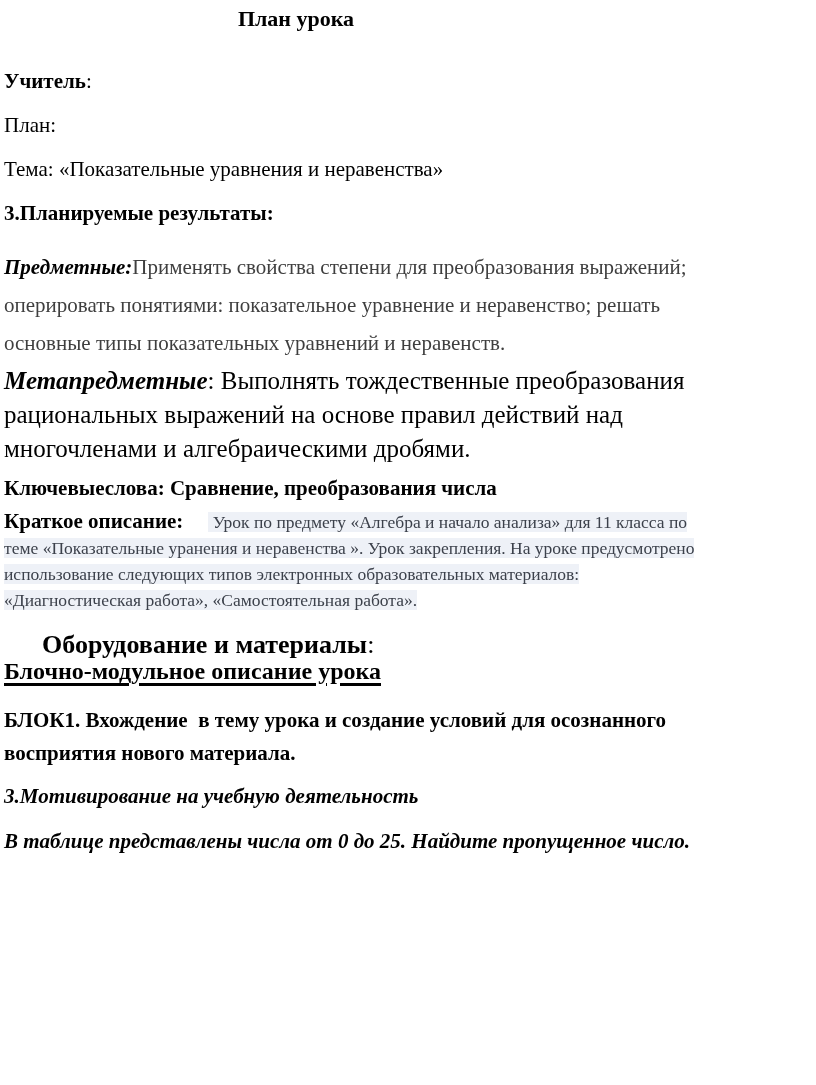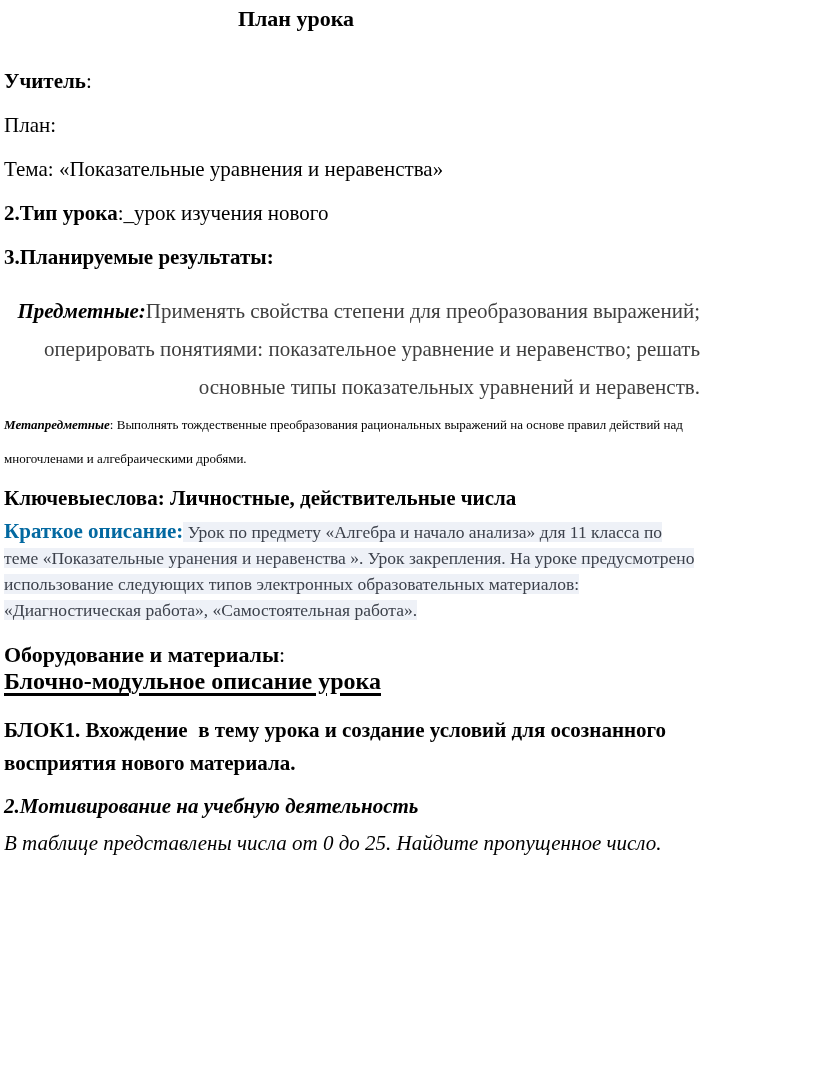--- a/index.html
+++ b/index.html
@@ -23,74 +23,72 @@
   .b { font-weight: bold; }
   .bi { font-weight: bold; font-style: italic; }
 
   .p-personal {
     margin-top: 20px; font-size: 21px; line-height: 37px;
     text-align: justify;
   }
   .p-subject {
     margin-top: 23px; font-size: 21px; line-height: 38px;
     color: #3f3f3f;
-    text-align: right;
   }
   .p-subject .bi { color: #000000; }
-  .p-meta { margin-top: 2px; font-size: 13px; line-height: 34px; }
+  .p-meta { margin-top: 2px; font-size: 25px; line-height: 34px; }
 
   .p-keywords { margin-top: 10px; font-size: 21px; line-height: 24px; font-weight: bold; }
 
   .p-brief { margin-top: 8px; font-size: 17.5px; line-height: 26px; color: #3c414b; }
-  .p-brief .brief-label { font-size: 21px; font-weight: bold; color: #0369a1; }
-  .p-brief .hl { background: #eef1f7; }
+  .p-brief .brief-label { font-size: 21px; font-weight: bold; color: #000000; }
+  .p-brief .hl { background: #eef1f7; margin-left: 25px; }
 
-  .p-equipment { margin-top: 19px; font-size: 22px; line-height: 25px; }
+  .p-equipment { margin-top: 19px; font-size: 26px; line-height: 25px; margin-left: 38px; }
 
   .block-heading {
     font-size: 24px; line-height: 28px; font-weight: bold;
     text-decoration: underline; text-decoration-thickness: 2.5px; text-underline-offset: 4px;
   }
   .p-block1 {
     margin-top: 19px; font-size: 21px; line-height: 33px; font-weight: bold;
     white-space: pre-wrap;
   }
   .p-motivation { margin-top: 13px; font-size: 21px; line-height: 26px; font-weight: bold; font-style: italic; }
-  .p-task { margin-top: 11px; font-size: 21px; line-height: 26px; font-weight: normal; font-style: italic; }
+  .p-task { margin-top: 19px; font-size: 21px; line-height: 26px; font-weight: bold; font-style: italic; }
 </style>
 </head>
 <body>
 
 <div class="page">
 
   <p class="doc-title">План урока</p>
 
   <p class="line first"><span class="b">Учитель</span><span>:</span></p>
 
   <p class="line">План:</p>
 
   <p class="line">Тема: «Показательные уравнения и неравенства»</p>
 
 
-  <p class="line"><span class="b">2.Тип урока</span><span>:_урок изучения нового</span></p>
 
   <p class="line b">3.Планируемые результаты:</p>
 
 
   <p class="p-subject"><span class="bi">Предметные:</span><span>Применять свойства степени для преобразования выражений; оперировать понятиями: показательное уравнение и неравенство; решать основные типы показательных уравнений и неравенств.</span></p>
 
   <p class="p-meta"><span class="bi">Метапредметные</span><span>: Выполнять тождественные преобразования рациональных выражений на основе правил действий над многочленами и алгебраическими дробями.</span></p>
 
-  <p class="p-keywords">Ключевыеслова: Личностные, действительные числа</p>
+  <p class="p-keywords">Ключевыеслова: Сравнение, преобразования числа</p>
 
   <p class="p-brief"><span class="brief-label">Краткое описание:</span><span class="hl"> Урок по предмету «Алгебра и начало анализа» для 11 класса по теме «Показательные уранения и неравенства ». Урок закрепления. На уроке предусмотрено использование следующих типов электронных образовательных материалов: «Диагностическая работа», «Самостоятельная работа».</span></p>
 
   <p class="p-equipment"><span class="b">Оборудование и материалы</span><span>:</span></p>
 
   <p class="block-heading">Блочно-модульное описание урока</p>
 
   <p class="p-block1">БЛОК1. Вхождение  в тему урока и создание условий для осознанного восприятия нового материала.</p>
 
-  <p class="p-motivation">2.Мотивирование на учебную деятельность</p>
+  <p class="p-motivation">3.Мотивирование на учебную деятельность</p>
 
   <p class="p-task">В таблице представлены числа от 0 до 25. Найдите пропущенное число.</p>
 
 </div>
 
 </body></html>

